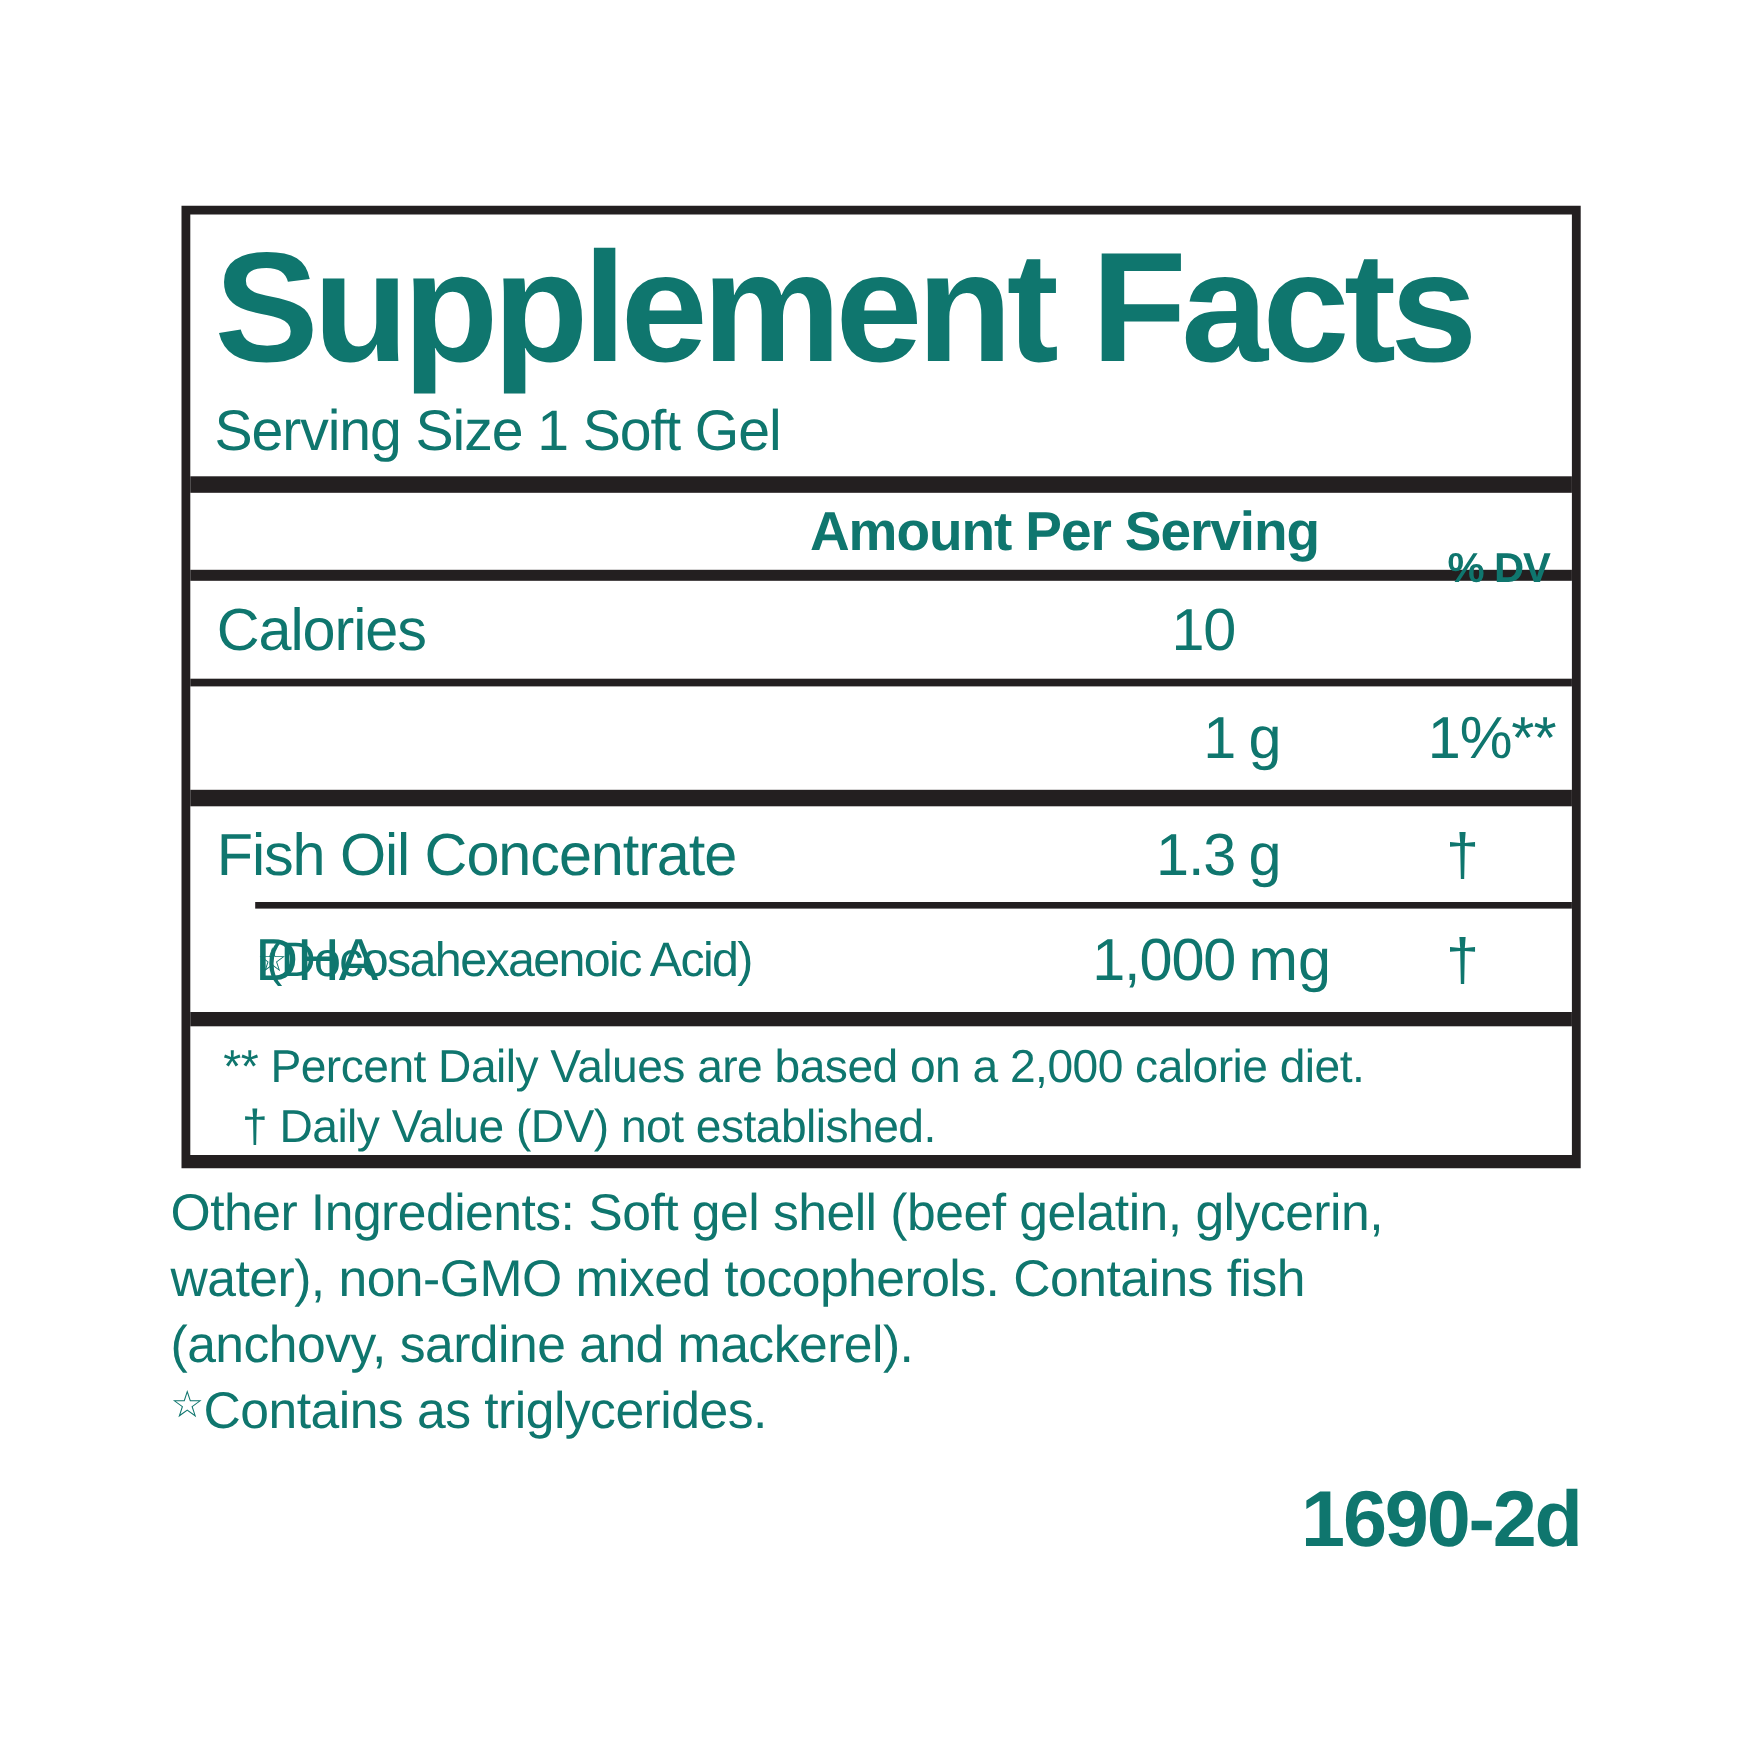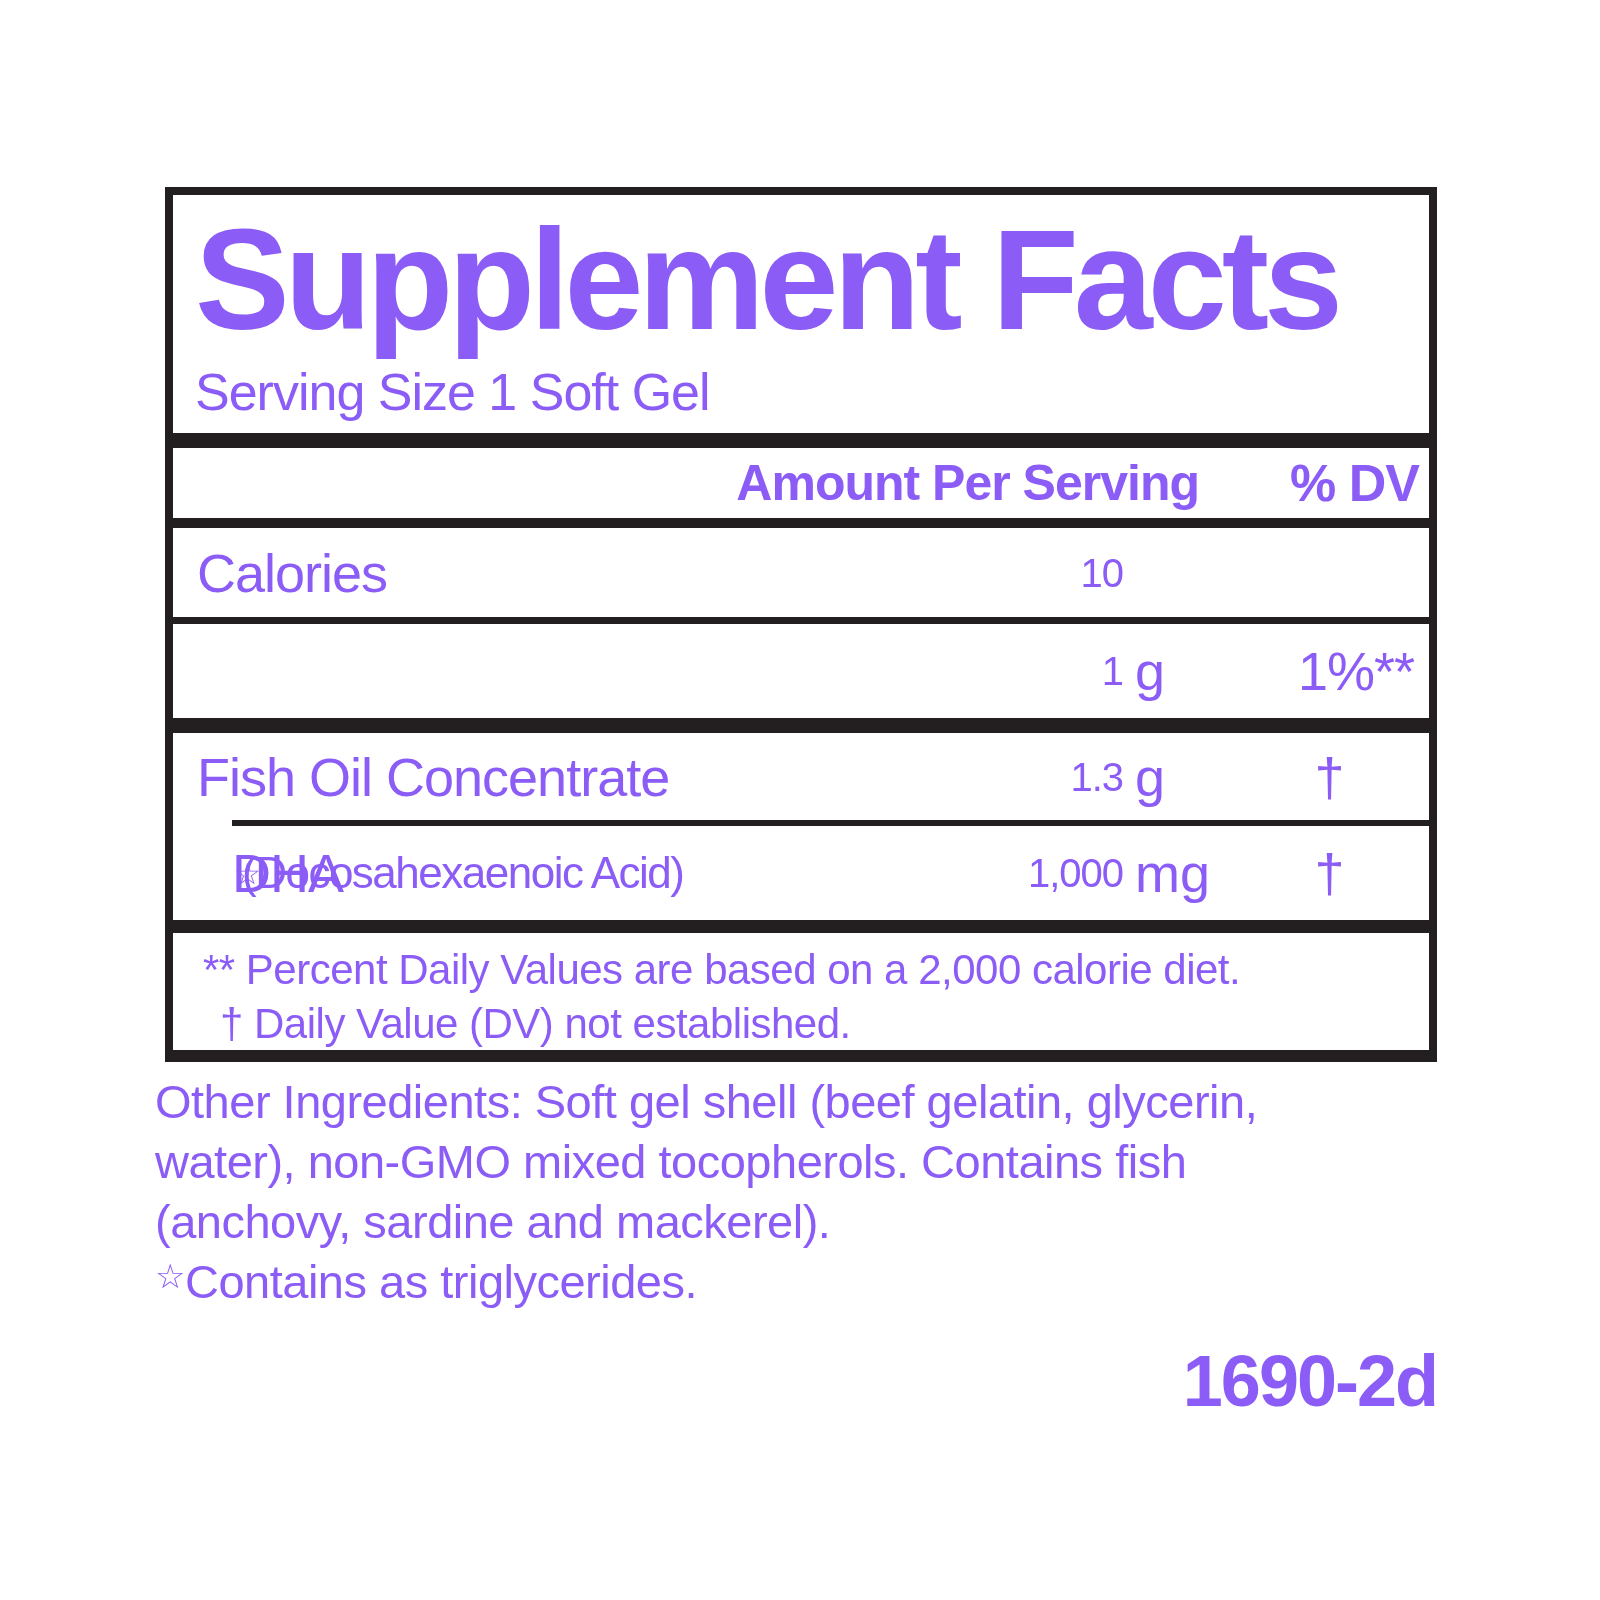--- a/index.html
+++ b/index.html
@@ -1,18 +1,18 @@
 <!DOCTYPE html>
 <html><head>
 <meta charset="utf-8">
 <style>
   html,body{margin:0;padding:0;background:#ffffff;}
   .canvas{
     position:relative;width:1600px;height:1600px;background:#ffffff;
-    font-family:"Liberation Sans","DejaVu Sans",sans-serif;color:#8b5cf6;
+    font-family:"Liberation Sans","DejaVu Sans",sans-serif;color:#0f766e;
     overflow:hidden;
   }
   
   .panel{
     position:absolute;left:165px;top:187px;width:1272px;height:875px;
     box-sizing:border-box;background:#ffffff;
     border:8px solid #231f20;border-bottom-width:12px;
   }
   .title-block{height:238px;box-sizing:border-box;padding:10px 0 0 22px;overflow:hidden;}
   .sf-title{
@@ -27,28 +27,28 @@
   .rule{background:#231f20;width:100%;}
   .rule-10{height:10px;}
   .rule-7{height:7px;}
   .rule-6{height:6px;}
   .rule.indented{width:calc(100% - 59px);margin-left:59px;}
   
   .row{position:relative;width:100%;}
   .row span{position:absolute;top:50%;transform:translateY(-50%);white-space:nowrap;}
   .header-row{height:70px;}
   .hdr-amount{right:230px;font-weight:bold;font-size:50px;letter-spacing:-1px;}
-  .hdr-dv{right:10px;font-weight:bold;font-size:52px;letter-spacing:-1px;}
+  .hdr-dv{right:20px;font-weight:bold;font-size:38px;letter-spacing:-1px;margin-top:35px;}
   .r-cal{height:89px;}
   .r-fat{height:94px;}
   .r-fish{height:87px;}
   .r-dha{height:94px;}
   .lbl{left:24px;font-size:54px;letter-spacing:-1px;}
   .lbl.indent{left:59px;}
-  .val{right:306px;width:320px;text-align:right;font-size:40px;letter-spacing:-1px;}
+  .val{right:306px;width:320px;text-align:right;font-size:54px;letter-spacing:-1px;}
   .unit{left:962px;font-size:54px;}
   .dv{right:15px;width:170px;text-align:center;font-size:54px;letter-spacing:-1px;}
   .dv.dv-right{text-align:right;}
   .detail{font-size:44px;letter-spacing:-1.5px;margin-left:10px;}
   .star{font-size:30px;position:relative;top:-22px;left:2px;
         font-family:"DejaVu Sans",sans-serif;}
   
   .footnotes{box-sizing:border-box;height:98px;padding-top:10px;
              font-size:42px;line-height:54px;letter-spacing:-0.5px;}
   .fn-1{padding-left:30px;}

